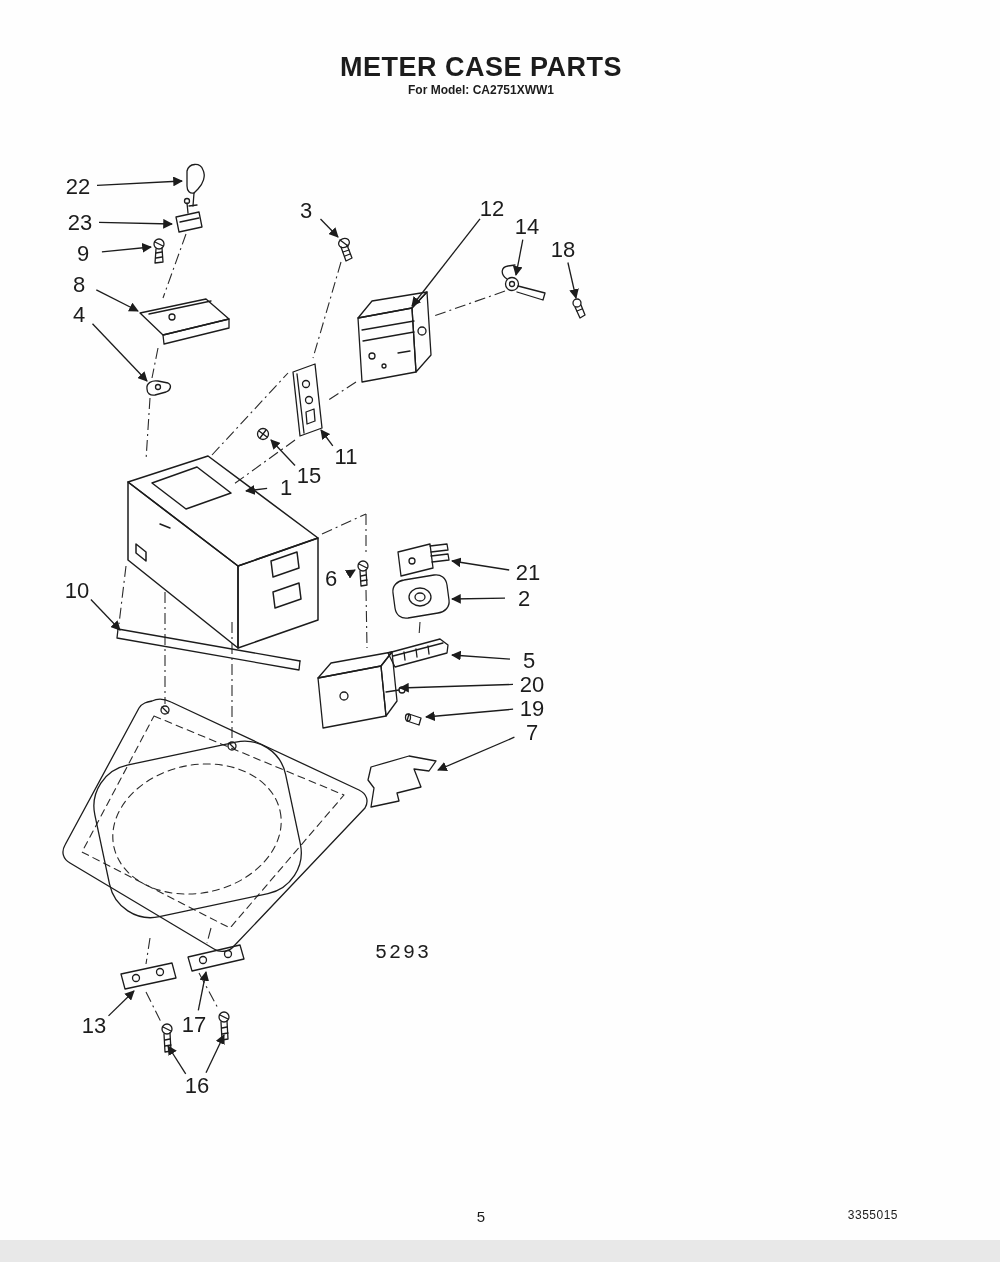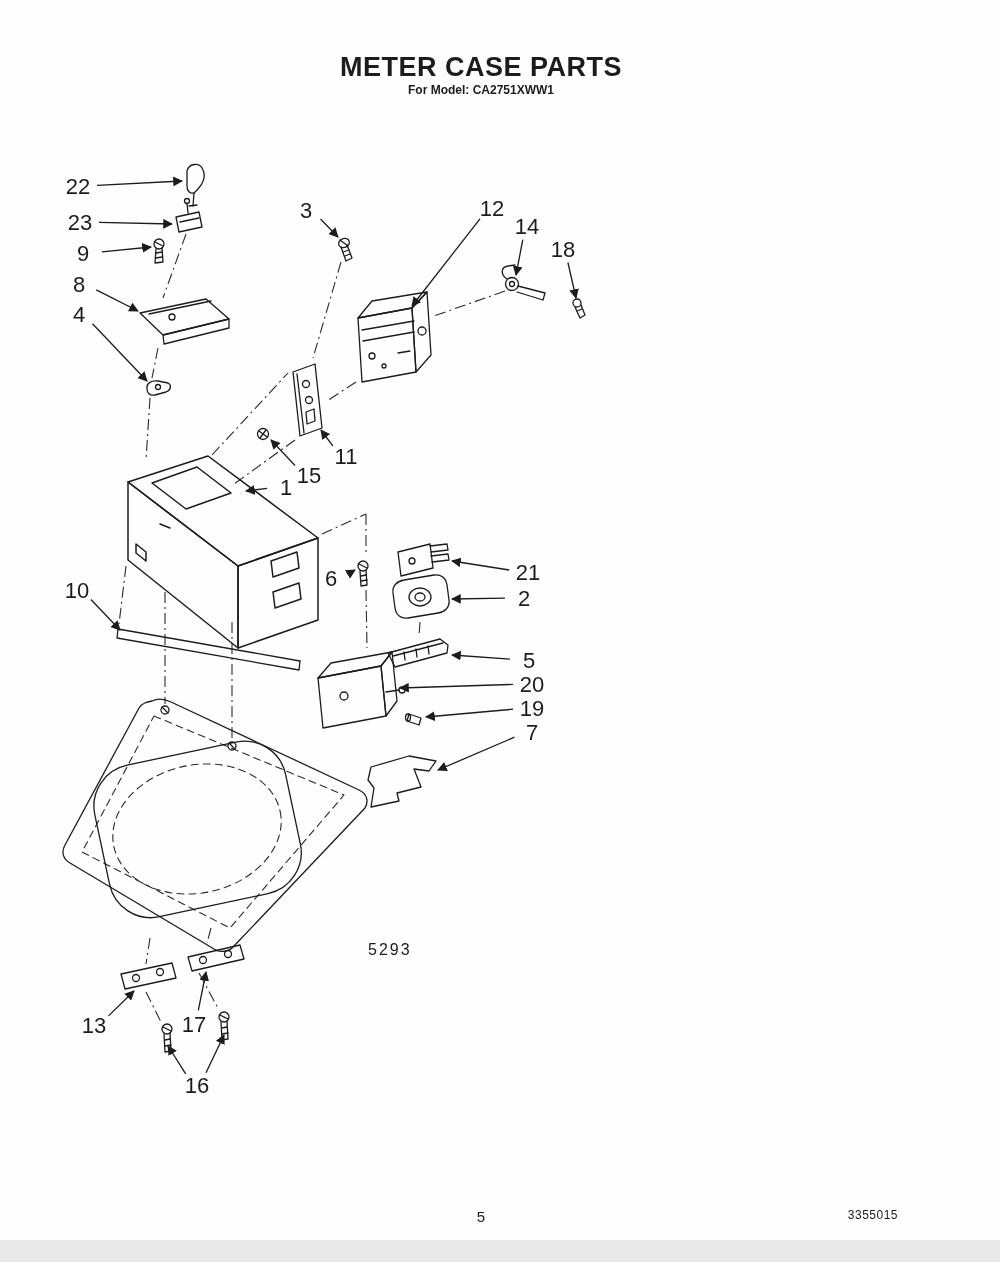--- a/index.html
+++ b/index.html
@@ -18,21 +18,21 @@
   }
   .title{
     font-size:27px;font-weight:bold;letter-spacing:.5px;
     margin:0;
   }
   .subtitle{
     font-size:12px;font-weight:bold;
   }
   .figure-number{
     position:absolute;left:368px;top:941px;width:70px;
-    font-size:16px;letter-spacing:2px;
+    text-align:center;font-size:20px;letter-spacing:2px;font-family:Liberation Mono, monospace;
   }
   .footer-page{
     position:absolute;left:446px;top:1208px;width:70px;
     text-align:center;font-size:15px;
   }
   .footer-doc{
     position:absolute;right:102px;top:1208px;
     font-size:12px;letter-spacing:.5px;
   }
   svg.diagram{position:absolute;top:0;left:0;}

